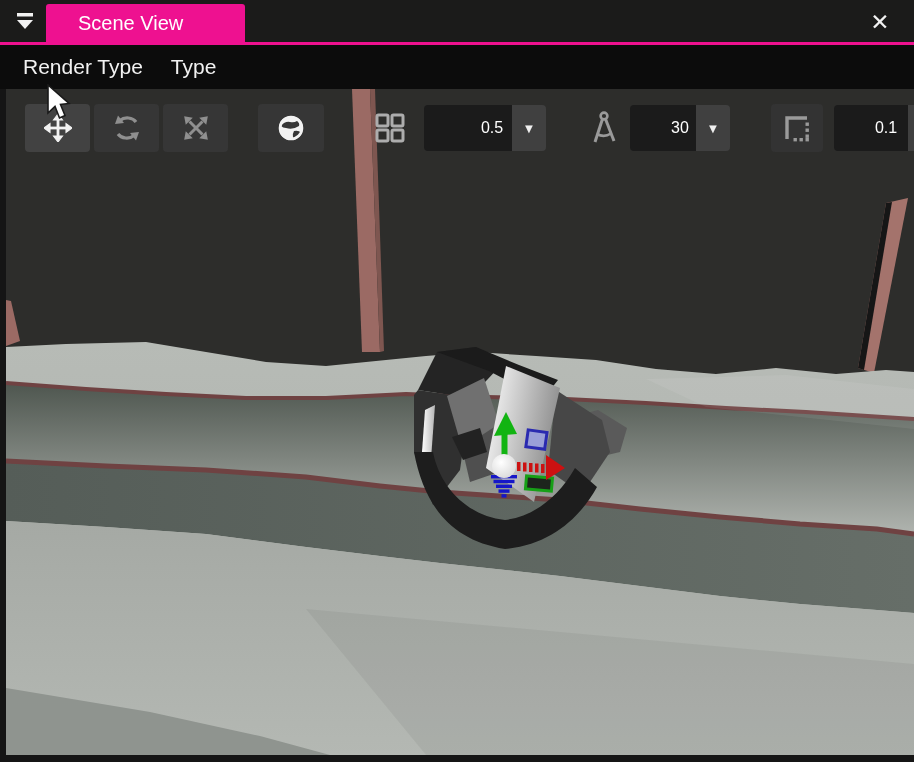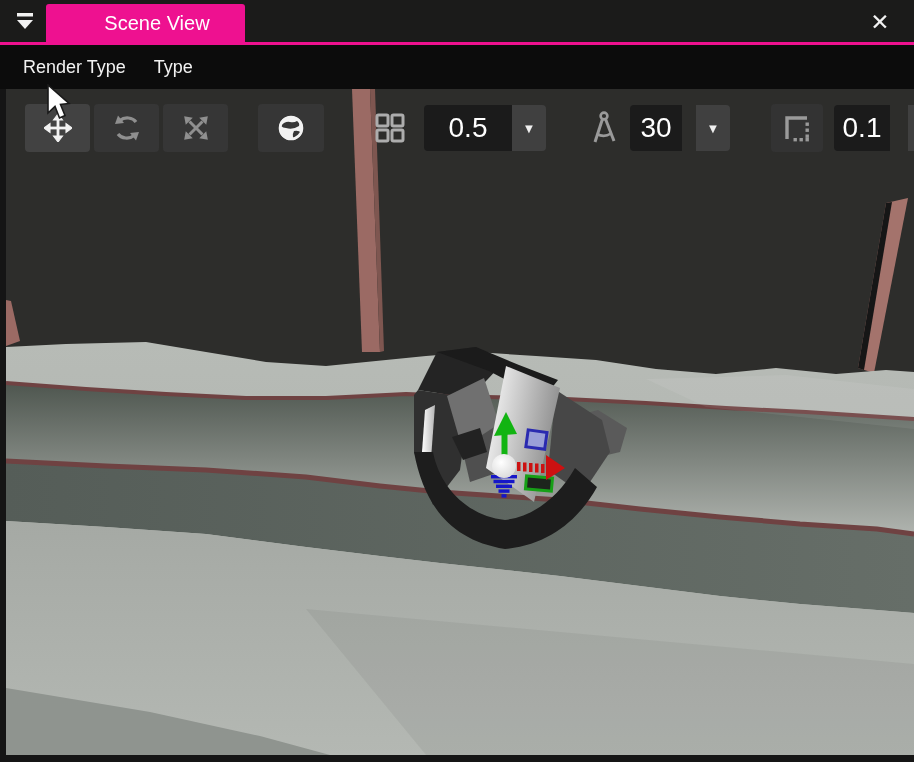--- a/index.html
+++ b/index.html
@@ -9,46 +9,46 @@
     -webkit-font-smoothing:antialiased;
   }
   .abs{position:absolute;}
 
   
   .tabbar{left:0;top:0;width:914px;height:42px;background:#1b1b1a;}
   .tablist-btn{left:6px;top:4px;width:38px;height:36px;display:flex;align-items:center;justify-content:center;cursor:pointer;}
   .tab{
     left:46px;top:4px;width:199px;height:38px;background:#ee1190;
     border-radius:3px 3px 0 0;color:#fff;font-size:20px;line-height:38px;
-    padding-left:23px;box-sizing:border-box;cursor:pointer;text-align:center;
+    padding-left:32px;box-sizing:border-box;cursor:pointer;
   }
   .accent-line{left:0;top:42px;width:914px;height:3px;background:#ee1190;}
   .close-btn{
     left:862px;top:6px;width:36px;height:32px;color:#f2f2f2;font-size:23px;
     line-height:32px;text-align:center;cursor:pointer;font-weight:400;
   }
 
   
   .menubar{left:0;top:45px;width:914px;height:44px;background:#0c0c0c;display:flex;align-items:center;}
-  .menu-item{color:#f2f2f2;font-size:18px;padding:0 14px;cursor:pointer;}
+  .menu-item{color:#f2f2f2;font-size:21px;padding:0 14px;cursor:pointer;}
   .menu-item:first-child{margin-left:9px;}
 
   
   .viewport{left:6px;top:89px;width:908px;height:666px;background:#2d2d2b;}
   .viewport svg{display:block;}
 
   
   .tbtn{
     top:104px;height:48px;border-radius:4px;display:flex;align-items:center;
     justify-content:center;cursor:pointer;background:#363636;
   }
   .tbtn.selected{background:#424242;}
   .tfield{
     top:105px;height:46px;background:#1b1b1b;border-radius:4px 0 0 4px;
-    color:#fff;font-size:28px;display:flex;align-items:center;justify-content:center;cursor:text;
+    color:#fff;font-size:16px;display:flex;align-items:center;justify-content:center;cursor:text;padding-left:24px;
   }
   .tdrop{
     top:105px;height:46px;width:34px;background:#404040;border-radius:0 4px 4px 0;
     color:#efefef;font-size:13px;display:flex;align-items:center;justify-content:center;cursor:pointer;
   }
   .ticon{top:106px;height:44px;display:flex;align-items:center;justify-content:center;cursor:pointer;}
 
   
   .bottom-strip{left:0;top:755px;width:914px;height:7px;background:#151515;}
 </style>

